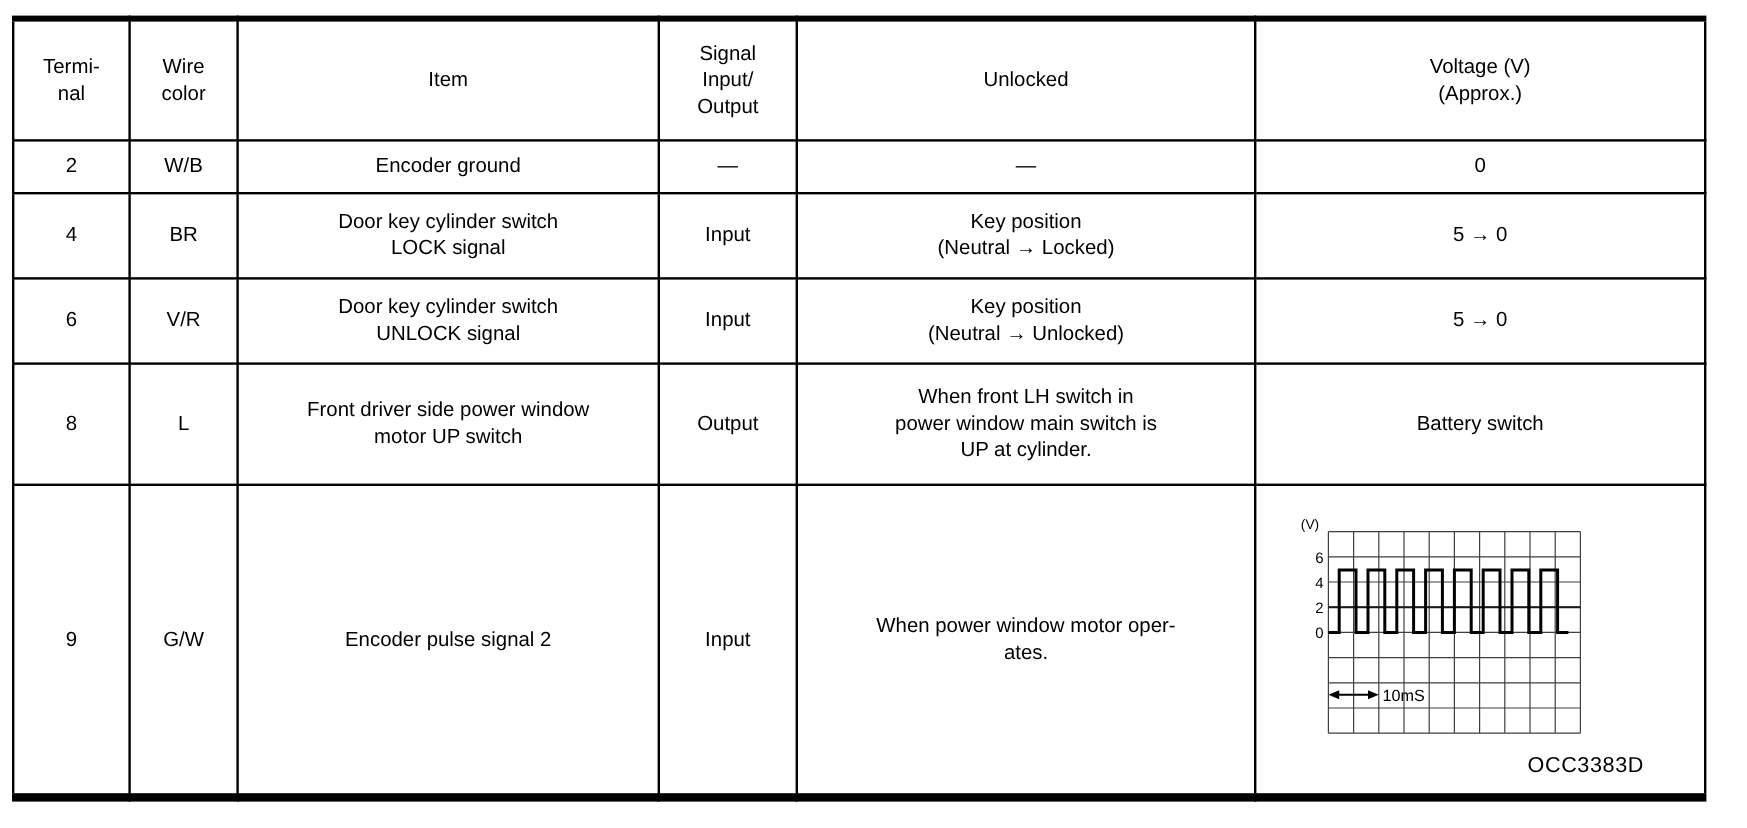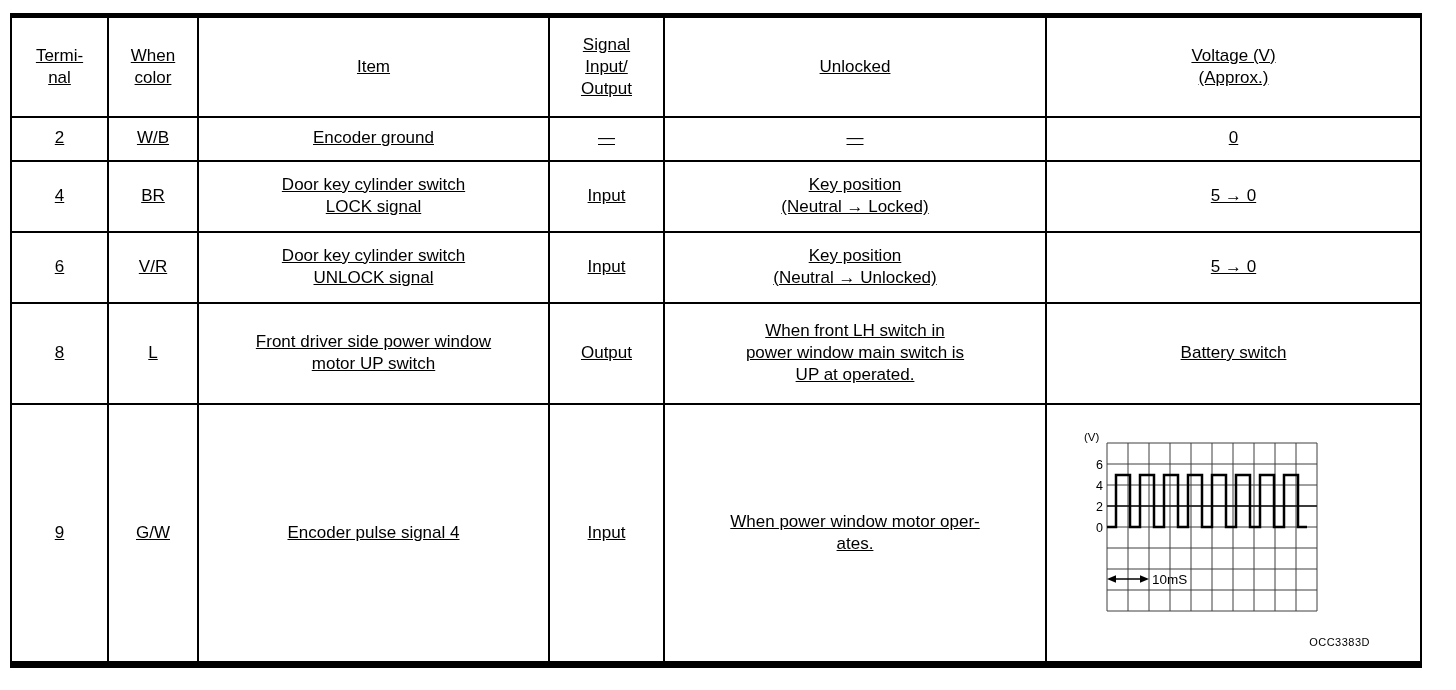--- a/index.html
+++ b/index.html
@@ -4,21 +4,21 @@
 <style>
   html,body { margin:0; padding:0; background:#fff; }
   .page {
     position:relative; width:1456px; height:690px; background:#ffffff;
     font-family:"Liberation Sans", sans-serif; color:#000; overflow:hidden;
   }
   table.spec {
     position:absolute; left:10px; top:13px; width:1410px;
     border-collapse:collapse; table-layout:fixed;
     border-top:5px solid #000; border-bottom:7px solid #000;
-    border-left:2px solid #000; border-right:2px solid #000;text-decoration:underline;
+    border-left:2px solid #000; border-right:2px solid #000;
   }
   table.spec td, table.spec th {
     border:2px solid #000;
     font-size:17px; font-weight:normal; line-height:1.3;
     vertical-align:middle; text-align:center;
     white-space:pre-line; padding:4px 6px;
     overflow:hidden;
   }
   tr.row-head   { height:101px; }
   tr.row-1      { height:44px;  }
@@ -27,41 +27,41 @@
   tr.row-4      { height:101px; }
   tr.row-5      { height:261px; }
   td.c-item     { text-align:left; padding-left:13px; border-right-width:3px; }
   th.c-item     { border-right-width:3px; }
   td.c-cond     { text-align:left; padding-left:13px; }
   td.c-chart    { position:relative; padding:0; }
   .wavesvg      { position:absolute; left:36px; top:24px; }
   .wavesvg text { font-family:"Liberation Sans", sans-serif; fill:#000; }
   .fig-code {
     position:absolute; right:50px; bottom:12px;
-    font-size:11px; letter-spacing:0.5px; white-space:nowrap;
+    font-size:18px; letter-spacing:0.5px; white-space:nowrap;
   }
 </style>
 </head>
 <body>
 
 <div class="page">
   <table class="spec">
     <colgroup>
       <col style="width:97px">
         <col style="width:90px">
         <col style="width:351px">
       <col style="width:115px">
         <col style="width:382px">
         <col style="width:375px">
     </colgroup>
     <tbody>
       <tr class="row-head">
         <th>Termi-
 nal</th>
-        <th>When
+        <th>Wire
 color</th>
         <th class="c-item">Item</th>
         <th>Signal
 Input/
 Output</th>
         <th>Unlocked</th>
         <th>Voltage (V)
 (Approx.)</th>
       </tr>
 
@@ -97,28 +97,28 @@
       </tr>
 
       <tr class="row-4">
         <td>8</td>
         <td>L</td>
         <td class="c-item">Front driver side power window
 motor UP switch</td>
         <td>Output</td>
         <td class="c-cond">When front LH switch in
 power window main switch is
-UP at operated.</td>
+UP at cylinder.</td>
         <td>Battery switch</td>
       </tr>
 
       <tr class="row-5">
         <td>9</td>
         <td>G/W</td>
-        <td class="c-item">Encoder pulse signal 4</td>
+        <td class="c-item">Encoder pulse signal 2</td>
         <td>Input</td>
         <td class="c-cond">When power window motor oper-
 ates.</td>
         <td class="c-chart">
 
           <svg class="wavesvg" width="250" height="200" viewBox="0 0 250 200">
 
             <text x="1" y="12" font-size="11.5">(V)</text>
 
             <path d="M24 14V182M45 14V182M66 14V182M87 14V182M108 14V182M129 14V182M150 14V182M171 14V182M192 14V182M213 14V182M234 14V182M24 14H234M24 35H234M24 56H234M24 77H234M24 98H234M24 119H234M24 140H234M24 161H234M24 182H234" fill="none" stroke="#3f3f3f" stroke-width="1"></path>

